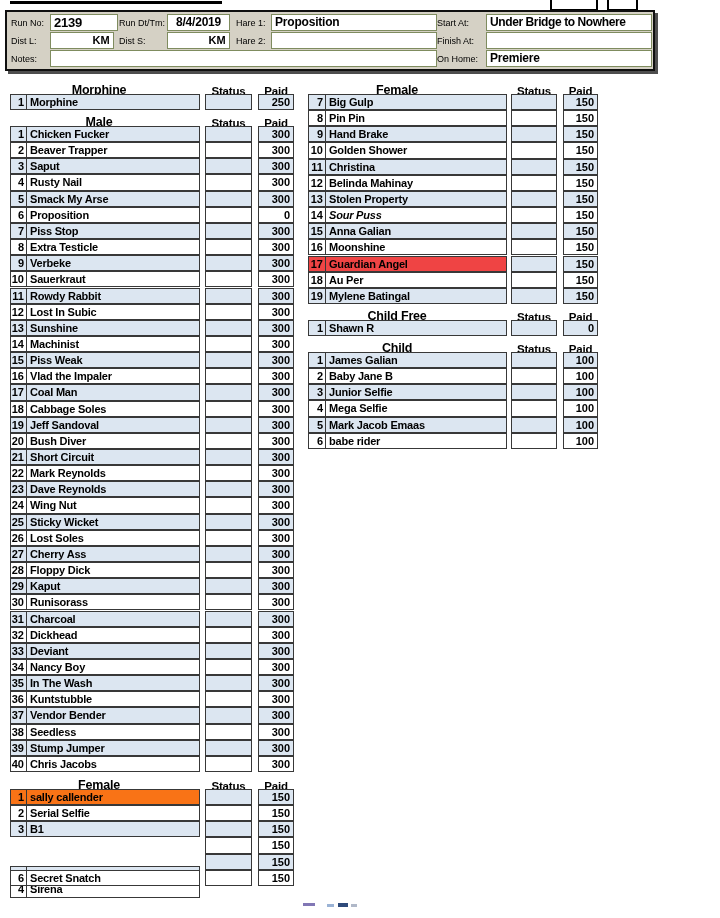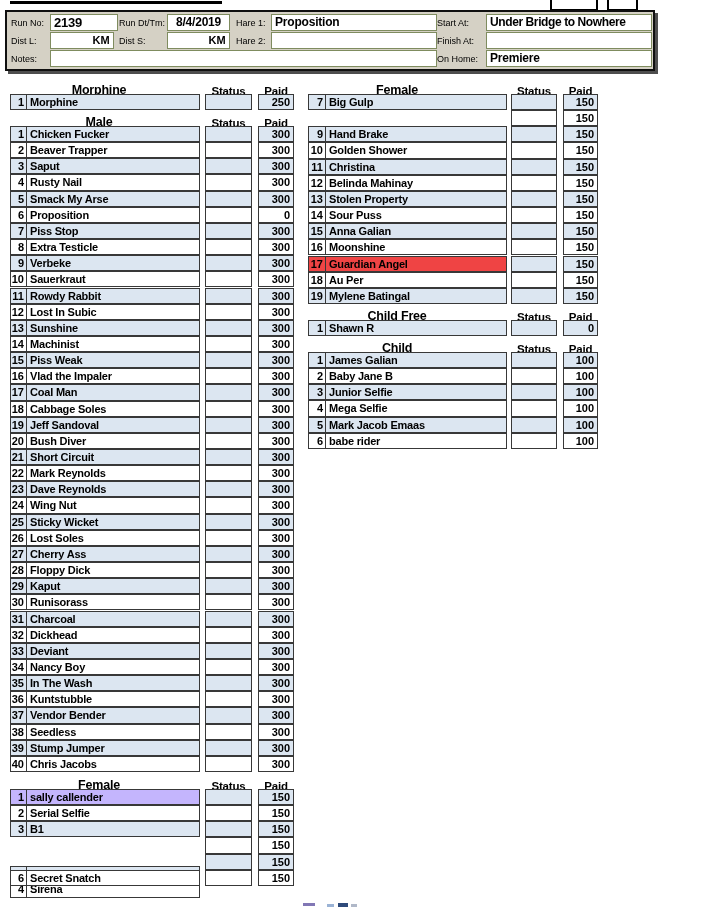--- a/index.html
+++ b/index.html
@@ -326,21 +326,21 @@
       <div class="row-box" style="left:0;top:0;width:190px;height:16.15px;background:#ffffff;"><span class="cell-num" style="width:16px;line-height:14.1px;">40</span><span class="cell-name" style="line-height:14.1px;">Chris Jacobs</span></div>
       <div class="row-box" style="left:195px;top:0;width:47px;height:16.15px;background:#ffffff;line-height:14.1px;"></div>
       <div class="row-box cell-paid" style="left:248px;top:0;width:36px;height:16.15px;background:#ffffff;line-height:14.1px;">300</div>
     </div>
     <div class="abs" style="left: 10px; top: 775px; width: 284px; height: 14px;">
       <div class="abs t-center" style="left: 14px; width: 150px; top: 0px;"><span class="sec-title">Female</span></div>
       <div class="abs t-center" style="left: 187px; width: 63px; top: 1px;"><span class="col-head">Status</span></div>
       <div class="abs t-center" style="left: 244px; width: 44px; top: 1px;"><span class="col-head">Paid</span></div>
     </div>
     <div class="abs" style="left: 10px; top: 789px; width: 284px; height: 16.15px;">
-      <div class="row-box" style="left:0;top:0;width:190px;height:16.15px;background:#c4b5fd;"><span class="cell-num" style="width:16px;line-height:14.1px;">1</span><span class="cell-name" style="line-height:14.1px;">sally callender</span></div>
+      <div class="row-box" style="left:0;top:0;width:190px;height:16.15px;background:#f97316;"><span class="cell-num" style="width:16px;line-height:14.1px;">1</span><span class="cell-name" style="line-height:14.1px;">sally callender</span></div>
       <div class="row-box" style="left:195px;top:0;width:47px;height:16.15px;background:#dce6f1;line-height:14.1px;"></div>
       <div class="row-box cell-paid" style="left:248px;top:0;width:36px;height:16.15px;background:#dce6f1;line-height:14.1px;">150</div>
     </div>
     <div class="abs" style="left: 10px; top: 805.15px; width: 284px; height: 16.15px;">
       <div class="row-box" style="left:0;top:0;width:190px;height:16.15px;background:#ffffff;"><span class="cell-num" style="width:16px;line-height:14.1px;">2</span><span class="cell-name" style="line-height:14.1px;">Serial Selfie</span></div>
       <div class="row-box" style="left:195px;top:0;width:47px;height:16.15px;background:#ffffff;line-height:14.1px;"></div>
       <div class="row-box cell-paid" style="left:248px;top:0;width:36px;height:16.15px;background:#ffffff;line-height:14.1px;">150</div>
     </div>
     <div class="abs" style="left: 10px; top: 821.3px; width: 284px; height: 16.15px;">
       <div class="row-box" style="left:0;top:0;width:190px;height:16.15px;background:#dce6f1;"><span class="cell-num" style="width:16px;line-height:14.1px;">3</span><span class="cell-name" style="line-height:14.1px;">B1</span></div>
@@ -366,20 +366,21 @@
       <div class="abs t-center" style="left: 14px; width: 150px; top: 0px;"><span class="sec-title">Female</span></div>
       <div class="abs t-center" style="left: 195px; width: 62px; top: 1px;"><span class="col-head">Status</span></div>
       <div class="abs t-center" style="left: 251px; width: 43px; top: 1px;"><span class="col-head">Paid</span></div>
     </div>
     <div class="abs" style="left: 308px; top: 94px; width: 290px; height: 16.15px;">
       <div class="row-box" style="left:0;top:0;width:199px;height:16.15px;background:#dce6f1;"><span class="cell-num" style="width:17px;line-height:14.1px;">7</span><span class="cell-name" style="line-height:14.1px;">Big Gulp</span></div>
       <div class="row-box" style="left:203px;top:0;width:46px;height:16.15px;background:#dce6f1;line-height:14.1px;"></div>
       <div class="row-box cell-paid" style="left:255px;top:0;width:35px;height:16.15px;background:#dce6f1;line-height:14.1px;">150</div>
     </div>
     <div class="abs" style="left: 308px; top: 110.15px; width: 290px; height: 16.15px;">
+      <div class="row-box" style="left:0;top:0;width:199px;height:16.15px;background:#ffffff;"><span class="cell-num" style="width:17px;line-height:14.1px;">8</span><span class="cell-name" style="line-height:14.1px;">Pin Pin</span></div>
       <div class="row-box" style="left:203px;top:0;width:46px;height:16.15px;background:#ffffff;line-height:14.1px;"></div>
       <div class="row-box cell-paid" style="left:255px;top:0;width:35px;height:16.15px;background:#ffffff;line-height:14.1px;">150</div>
     </div>
     <div class="abs" style="left: 308px; top: 126.3px; width: 290px; height: 16.15px;">
       <div class="row-box" style="left:0;top:0;width:199px;height:16.15px;background:#dce6f1;"><span class="cell-num" style="width:17px;line-height:14.1px;">9</span><span class="cell-name" style="line-height:14.1px;">Hand Brake</span></div>
       <div class="row-box" style="left:203px;top:0;width:46px;height:16.15px;background:#dce6f1;line-height:14.1px;"></div>
       <div class="row-box cell-paid" style="left:255px;top:0;width:35px;height:16.15px;background:#dce6f1;line-height:14.1px;">150</div>
     </div>
     <div class="abs" style="left: 308px; top: 142.45px; width: 290px; height: 16.15px;">
       <div class="row-box" style="left:0;top:0;width:199px;height:16.15px;background:#ffffff;"><span class="cell-num" style="width:17px;line-height:14.1px;">10</span><span class="cell-name" style="line-height:14.1px;">Golden Shower</span></div>
@@ -395,21 +396,21 @@
       <div class="row-box" style="left:0;top:0;width:199px;height:16.15px;background:#ffffff;"><span class="cell-num" style="width:17px;line-height:14.1px;">12</span><span class="cell-name" style="line-height:14.1px;">Belinda Mahinay</span></div>
       <div class="row-box" style="left:203px;top:0;width:46px;height:16.15px;background:#ffffff;line-height:14.1px;"></div>
       <div class="row-box cell-paid" style="left:255px;top:0;width:35px;height:16.15px;background:#ffffff;line-height:14.1px;">150</div>
     </div>
     <div class="abs" style="left: 308px; top: 190.9px; width: 290px; height: 16.15px;">
       <div class="row-box" style="left:0;top:0;width:199px;height:16.15px;background:#dce6f1;"><span class="cell-num" style="width:17px;line-height:14.1px;">13</span><span class="cell-name" style="line-height:14.1px;">Stolen Property</span></div>
       <div class="row-box" style="left:203px;top:0;width:46px;height:16.15px;background:#dce6f1;line-height:14.1px;"></div>
       <div class="row-box cell-paid" style="left:255px;top:0;width:35px;height:16.15px;background:#dce6f1;line-height:14.1px;">150</div>
     </div>
     <div class="abs" style="left: 308px; top: 207.05px; width: 290px; height: 16.15px;">
-      <div class="row-box" style="left:0;top:0;width:199px;height:16.15px;background:#ffffff;"><span class="cell-num" style="width:17px;line-height:14.1px;">14</span><span class="cell-name" style="line-height:14.1px;">Sour Puss</span></div>
+      <div class="row-box" style="left:0;top:0;width:199px;height:16.15px;background:#ffffff;"><span class="cell-num" style="width:17px;line-height:14.1px;">14</span><span class="cell-name" style="line-height:14.1px;font-style:italic;">Sour Puss</span></div>
       <div class="row-box" style="left:203px;top:0;width:46px;height:16.15px;background:#ffffff;line-height:14.1px;"></div>
       <div class="row-box cell-paid" style="left:255px;top:0;width:35px;height:16.15px;background:#ffffff;line-height:14.1px;">150</div>
     </div>
     <div class="abs" style="left: 308px; top: 223.2px; width: 290px; height: 16.15px;">
       <div class="row-box" style="left:0;top:0;width:199px;height:16.15px;background:#dce6f1;"><span class="cell-num" style="width:17px;line-height:14.1px;">15</span><span class="cell-name" style="line-height:14.1px;">Anna Galian</span></div>
       <div class="row-box" style="left:203px;top:0;width:46px;height:16.15px;background:#dce6f1;line-height:14.1px;"></div>
       <div class="row-box cell-paid" style="left:255px;top:0;width:35px;height:16.15px;background:#dce6f1;line-height:14.1px;">150</div>
     </div>
     <div class="abs" style="left: 308px; top: 239.35px; width: 290px; height: 16.15px;">
       <div class="row-box" style="left:0;top:0;width:199px;height:16.15px;background:#ffffff;"><span class="cell-num" style="width:17px;line-height:14.1px;">16</span><span class="cell-name" style="line-height:14.1px;">Moonshine</span></div>

